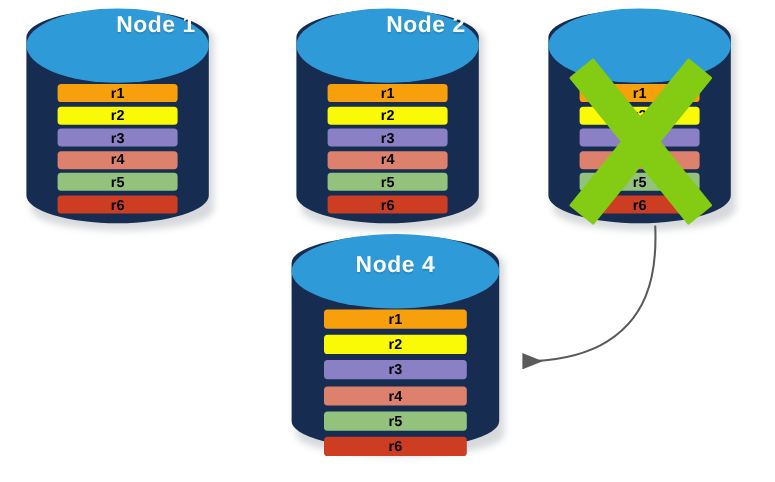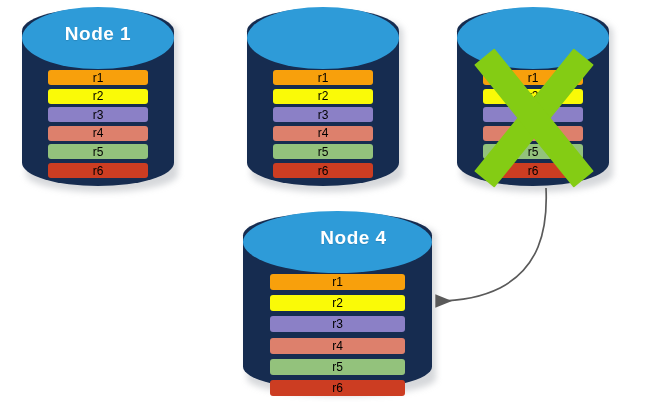--- a/index.html
+++ b/index.html
@@ -39,36 +39,36 @@
     color:#ffffff;font-weight:bold;
     letter-spacing:.5px;
     text-shadow:0 1px 1px rgba(0,0,0,.12);
     user-select:none;
   }
   .rows{position:absolute;z-index:3;left:0;top:0;width:100%;}
   .row{
     position:absolute;
     border-radius:3px;
     color:#000000;
-    font-weight:normal;
+    font-weight:bold;
     text-align:center;
     line-height:1;
     display:flex;align-items:center;justify-content:center;
   }
 
   
   #node1{left:22px;top:8px;width:152px;height:178px;}
   #node2{left:247px;top:8px;width:152px;height:178px;}
   #node3{left:457px;top:8px;width:152px;height:178px;}
-  #node4{left:243px;top:212px;width:173px;height:178px;padding-left:16px;}
+  #node4{left:243px;top:196px;width:173px;height:178px;}
 
   #node1 .cyl-top,#node2 .cyl-top,#node3 .cyl-top{top:-1px;height:62px;}
   #node4 .cyl-top{top:-1px;height:62px;}
 
-  #node1 .cyl-title,#node2 .cyl-title,#node3 .cyl-title{top:15px;font-size:19px;}
+  #node1 .cyl-title,#node2 .cyl-title,#node3 .cyl-title{top:3px;font-size:19px;margin-left:32px;}
   #node4 .cyl-title{top:15px;font-size:19px;}
 
   .xmark{position:absolute;z-index:6;pointer-events:none;}
   .xbar{
     position:absolute;left:50%;top:50%;
     width:26px;height:158px;
     background:#84CC14;
     transform-origin:center center;
     border-radius:1px;
   }
@@ -106,20 +106,21 @@
         <div class="row" style="background: rgb(204, 61, 34); left: 26px; right: 26px; width: calc(100% - 52px); top: 155px; height: 15px; font-size: 12px;">
           <span>r6</span>
         </div>
       </div>
   </div>
 
   <div class="node" id="node2">
     <div class="cyl-shadow"></div>
     <div class="cyl-body"></div>
     <div class="cyl-top"></div>
+    <div class="cyl-title">Node  2</div>
     <div class="rows">
         <div class="row" style="background: rgb(248, 160, 12); left: 26px; right: 26px; width: calc(100% - 52px); top: 62px; height: 15px; font-size: 12px;">
           <span>r1</span>
         </div>
         <div class="row" style="background: rgb(250, 250, 7); left: 26px; right: 26px; width: calc(100% - 52px); top: 80.6px; height: 15px; font-size: 12px;">
           <span>r2</span>
         </div>
         <div class="row" style="background: rgb(139, 128, 198); left: 26px; right: 26px; width: calc(100% - 52px); top: 99.2px; height: 15px; font-size: 12px;">
           <span>r3</span>
         </div>

